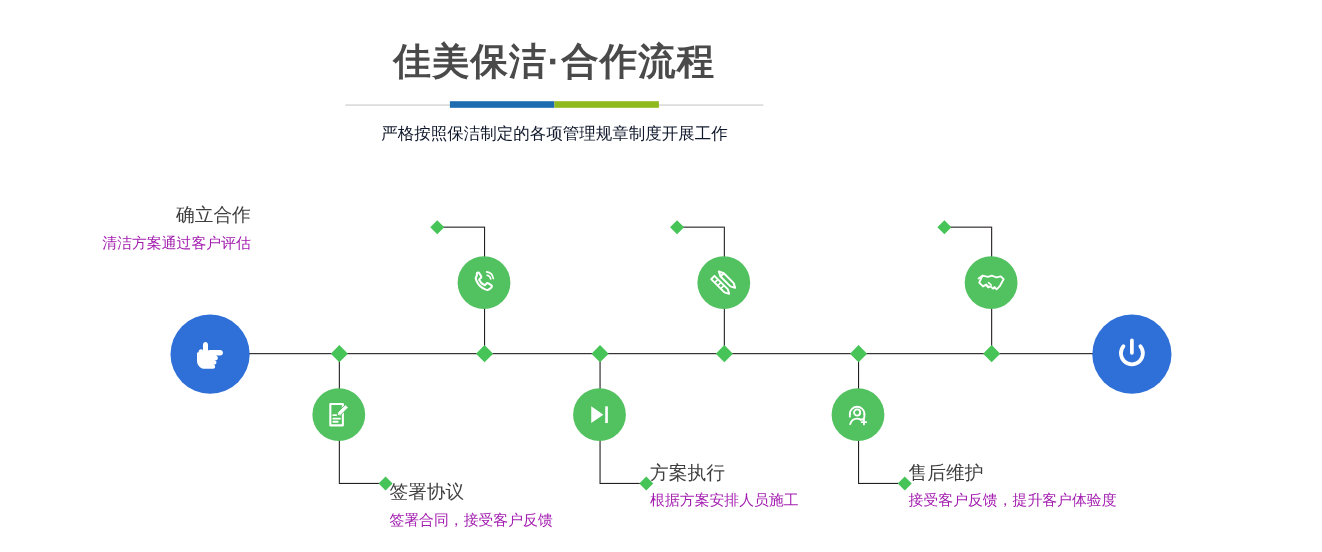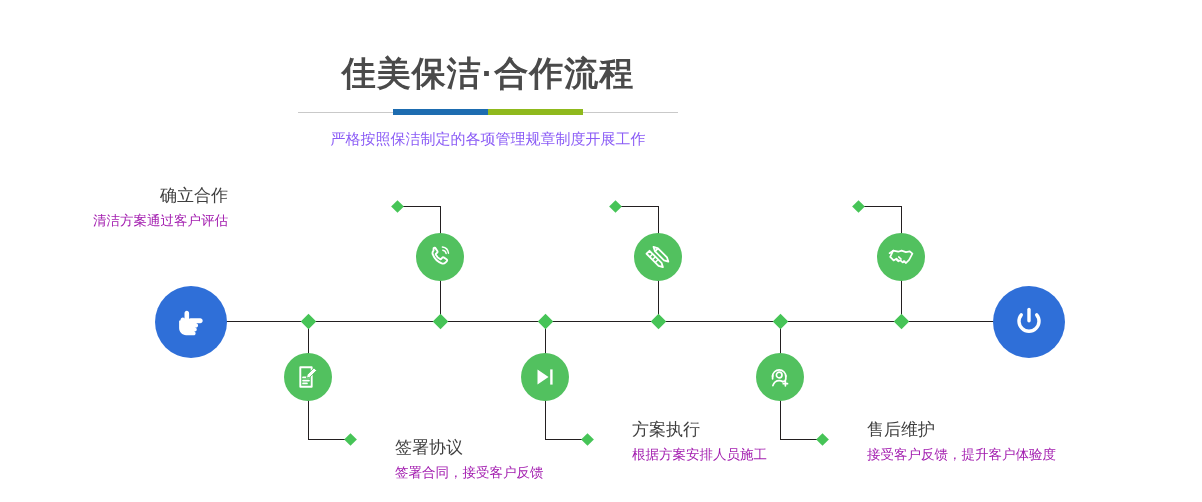--- a/index.html
+++ b/index.html
@@ -14,25 +14,24 @@
     position: relative;
     width: 1202px;
     height: 502px;
     background: #ffffff;
     overflow: hidden;
   }
 
   
   .header {
     position: absolute;
-    left: 0;
+    left: 16px;
     top: 34px;
     width: 976px;
     text-align: center;
-    margin-top: 17px;
   }
   .page-title {
     font-size: 34px;
     font-weight: bold;
     color: #4a4a4a;
     letter-spacing: 1px;
     line-height: 44px;
     white-space: nowrap;
   }
   .divider {
@@ -60,21 +59,21 @@
     background: #1d6cb0;
   }
   .divider-seg.green {
     left: 190px;
     width: 95px;
     background: #8fb91d;
   }
   .page-subtitle {
     margin-top: 12px;
     font-size: 15px;
-    color: #8b5cf6;
+    color: #0f172a;
     line-height: 22px;
     white-space: nowrap;
   }
 
   
   .timeline {
     position: absolute;
     left: 0;
     top: 0;
     width: 1202px;
@@ -145,21 +144,20 @@
     display: flex;
     align-items: center;
     justify-content: center;
     left: -24px;
   }
   .icon-circle svg { display: block; }
 
   .label {
     position: absolute;
     white-space: nowrap;
-    margin-left: 41px;
   }
   .label .l-title {
     font-size: 17px;
     color: #3f3f3f;
     line-height: 22px;
   }
   .label .l-desc {
     font-size: 13.5px;
     color: #a21caf;
     line-height: 20px;

